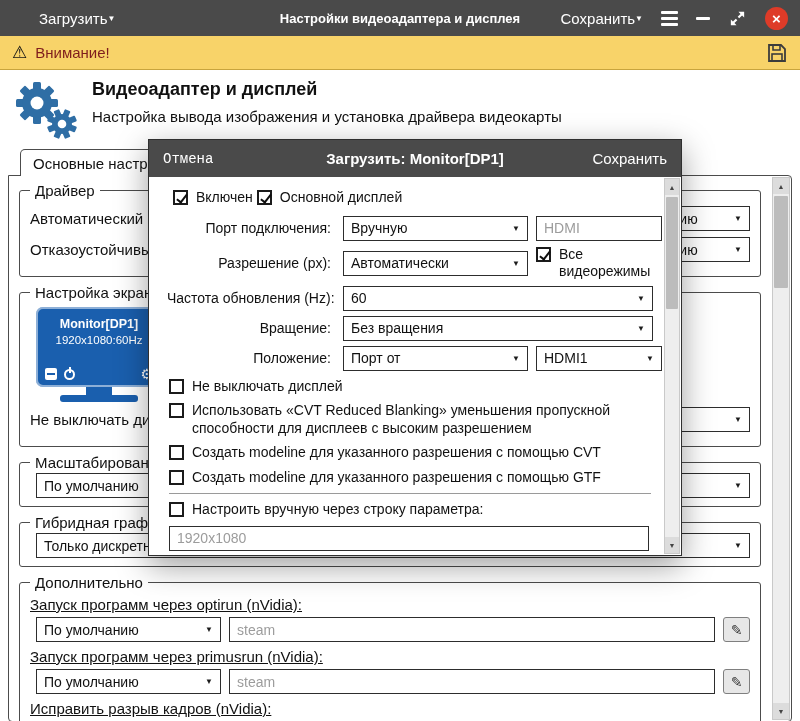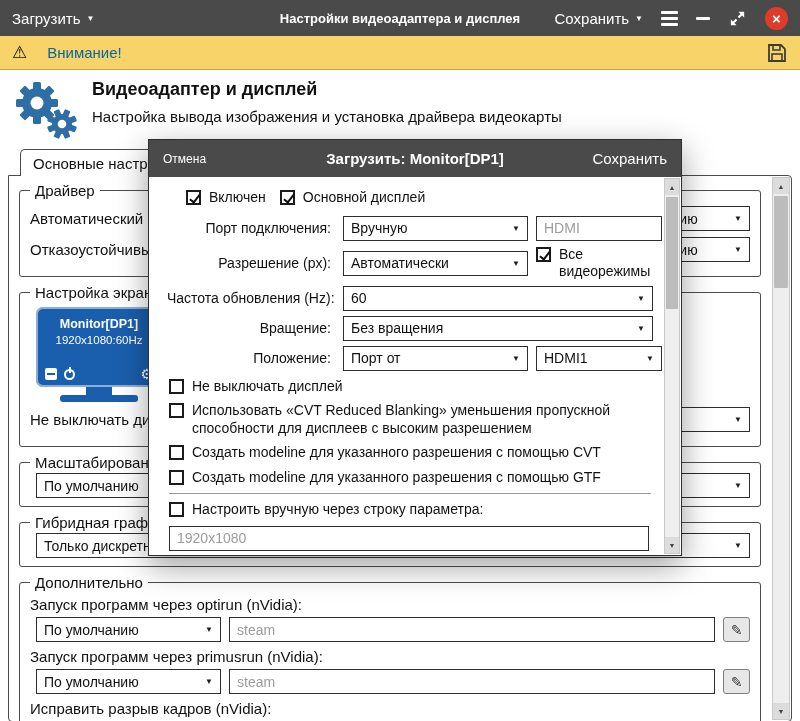--- a/index.html
+++ b/index.html
@@ -8,21 +8,21 @@
     font-family:"Liberation Sans", sans-serif;
     background:#ffffff; color:#111;
     position:relative; overflow:hidden;
   }
 
   
   .titlebar {
     height:36px; background:#4a4a4a; color:#fff;
     display:flex; align-items:center; padding:0 12px; position:relative;
   }
-  .tb-btn { display:flex; align-items:center; gap:6px; font-size:15px; cursor:pointer; }
+  .tb-btn { display:flex; align-items:center; font-size:15px; cursor:pointer;margin-left:27px; }
   .tb-caret { font-size:8px; line-height:1; position:relative; top:1px; }
   .tb-title {
     position:absolute; left:50%; transform:translateX(-50%);
     font-size:13px; font-weight:bold; white-space:nowrap;
   }
   .tb-right { margin-left:auto; display:flex; align-items:center; gap:18px; }
   .hamburger { display:flex; flex-direction:column; gap:3px; cursor:pointer; }
   .hamburger i { display:block; width:17px; height:3px; background:#fff; border-radius:1px; }
   .min-bar { width:14px; height:3px; background:#fff; border-radius:1px; cursor:pointer; }
   .close-btn {
@@ -30,21 +30,21 @@
     display:flex; align-items:center; justify-content:center;
     color:#fff; font-size:15px; font-weight:bold; cursor:pointer;
   }
 
   
   .warnbar {
     height:34px; background:#f8d369; border-bottom:1px solid #c8a43d;
     display:flex; align-items:center; padding:0 12px; gap:8px;
   }
   .warn-glyph { font-size:17px; line-height:1; color:#141414; }
-  .warn-text { font-size:15px; color:#0369a1;margin-left:12px; }
+  .warn-text { font-size:15px; color:#7f1d1d; }
   .warn-save { margin-left:auto; display:flex; cursor:pointer; }
 
   
   .appheader { display:flex; gap:14px; padding:9px 12px 4px; align-items:flex-start; }
   .app-title { font-size:18px; font-weight:bold; margin-top:0; }
   .app-sub { font-size:15px; margin-top:8px; }
 
   
   .tabrow { margin-left:20px; height:26px; position:relative; z-index:2; margin-top:6px; }
   .tab {
@@ -56,21 +56,21 @@
     margin:0 8px; height:547px; border:1px solid #4c4c4c;
     border-radius:0 4px 4px 4px; padding:6px 30px 0 10px;
     position:relative; overflow:hidden; z-index:1;
   }
 
   fieldset { border:1px solid #4c4c4c; border-radius:3px; margin:0 0 7px; padding:2px 10px 8px; }
   legend { font-size:15px; padding:0 5px; }
 
   .field-row { display:flex; align-items:center; margin:5px 0 6px; gap:8px; font-size:15px; }
   .lbl { font-size:15px; }
-  .ext-label { font-size:15px; margin:3px 0 4px; }
+  .ext-label { font-size:15px; margin:3px 0 4px;text-decoration:underline; }
 
   .sel {
     height:25px; border:1px solid #2d2d2d; background:#fff;
     display:flex; align-items:center; justify-content:space-between;
     gap:10px; padding:0 7px; font-size:14px; cursor:pointer;margin-left:6px;
   }
   .sel .arr { font-size:8px; color:#1c1c1c; flex:none; }
   .sel .val { white-space:nowrap; overflow:hidden; }
   .sel.w155 { width:155px; margin-left:auto; flex:none; }
   .sel.w260 { width:260px; margin-left:auto; flex:none; }
@@ -140,28 +140,28 @@
   
   .modal {
     position:absolute; left:148px; top:139px; width:534px; height:417px;
     background:#fff; border:1px solid #2f2f2f; z-index:10;
     box-shadow:0 10px 30px rgba(0,0,0,0.38);
   }
   .modal-header {
     height:37px; background:#4a4a4a; color:#fff;
     display:flex; align-items:center; padding:0 14px; position:relative;
   }
-  .mh-cancel { font-size:12px; cursor:pointer; }
+  .mh-cancel { font-size:14px; cursor:pointer;font-family:Liberation Mono, monospace; }
   .mh-title { position:absolute; left:50%; transform:translateX(-50%); font-size:15px; font-weight:bold; white-space:nowrap; }
   .mh-save { margin-left:auto; font-size:15px; cursor:pointer; }
   .modal-body { padding:8px 28px 6px 18px; position:relative; height:378px; }
 
   .m-row { display:flex; align-items:center; margin-bottom:5px; }
   .m-label { flex:none; width:170px; text-align:right; padding-right:6px; font-size:14px; white-space:nowrap; }
-  .m-cbrow { display:flex; align-items:center; gap:14px; margin:4px 0 9px 19px; }
+  .m-cbrow { display:flex; align-items:center; gap:4px; margin:4px 0 9px 6px; }
   .m-opt { margin:7px 0 7px 2px; max-width:478px; }
   .m-gap8 { margin-left:8px; }
   .m-divider { border:none; border-top:1px solid #9a9a9a; margin:7px 2px 7px 2px; }
   .manual-input { width:calc(100% - 6px); margin:4px 0 0 2px; display:block; }
   .sel.w310 { width:310px; flex:none; }
   .sel.w126 { width:126px; flex:none; }
   .inp.w126 { width:126px; flex:none; }
 </style>
 </head>
 <body>

